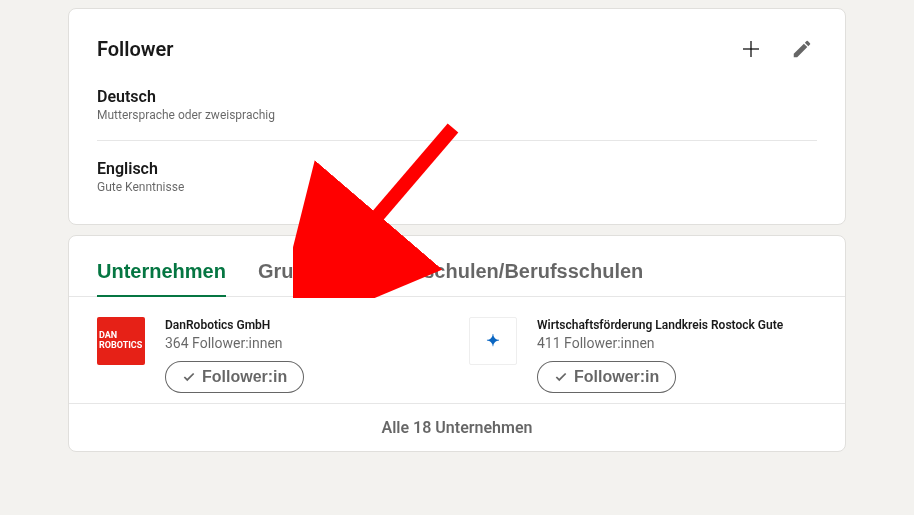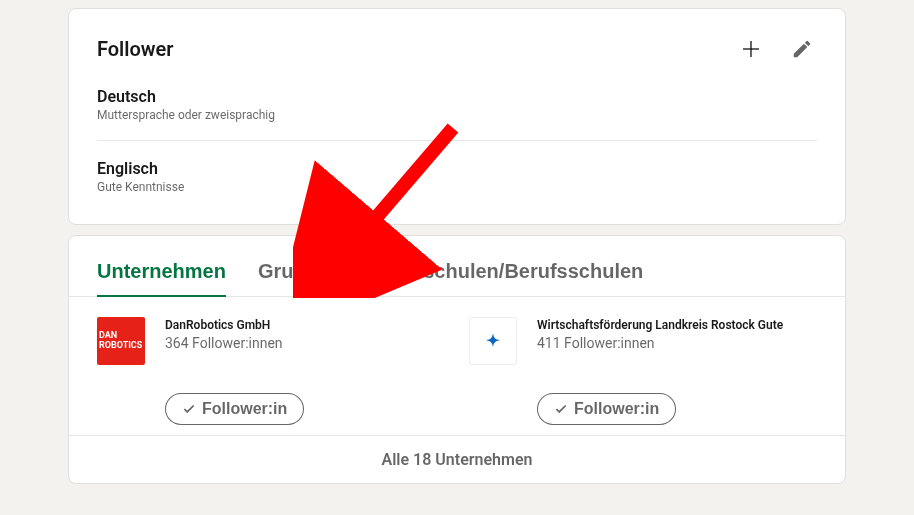--- a/index.html
+++ b/index.html
@@ -117,21 +117,20 @@
       align-items: center;
       gap: 6px;
       border: 1px solid rgba(0,0,0,0.6);
       background: #fff;
       color: rgba(0,0,0,0.6);
       font-size: 16px;
       font-weight: 600;
       padding: 6px 16px;
       border-radius: 18px;
       cursor: pointer;
-      margin-top: 32px;
     }
     .follow-btn svg { width: 14px; height: 14px; }
 
     .card-footer {
       border-top: 1px solid #e6e6e6;
       text-align: center;
       padding: 14px 0;
     }
     .footer-link {
       font-size: 16px;

